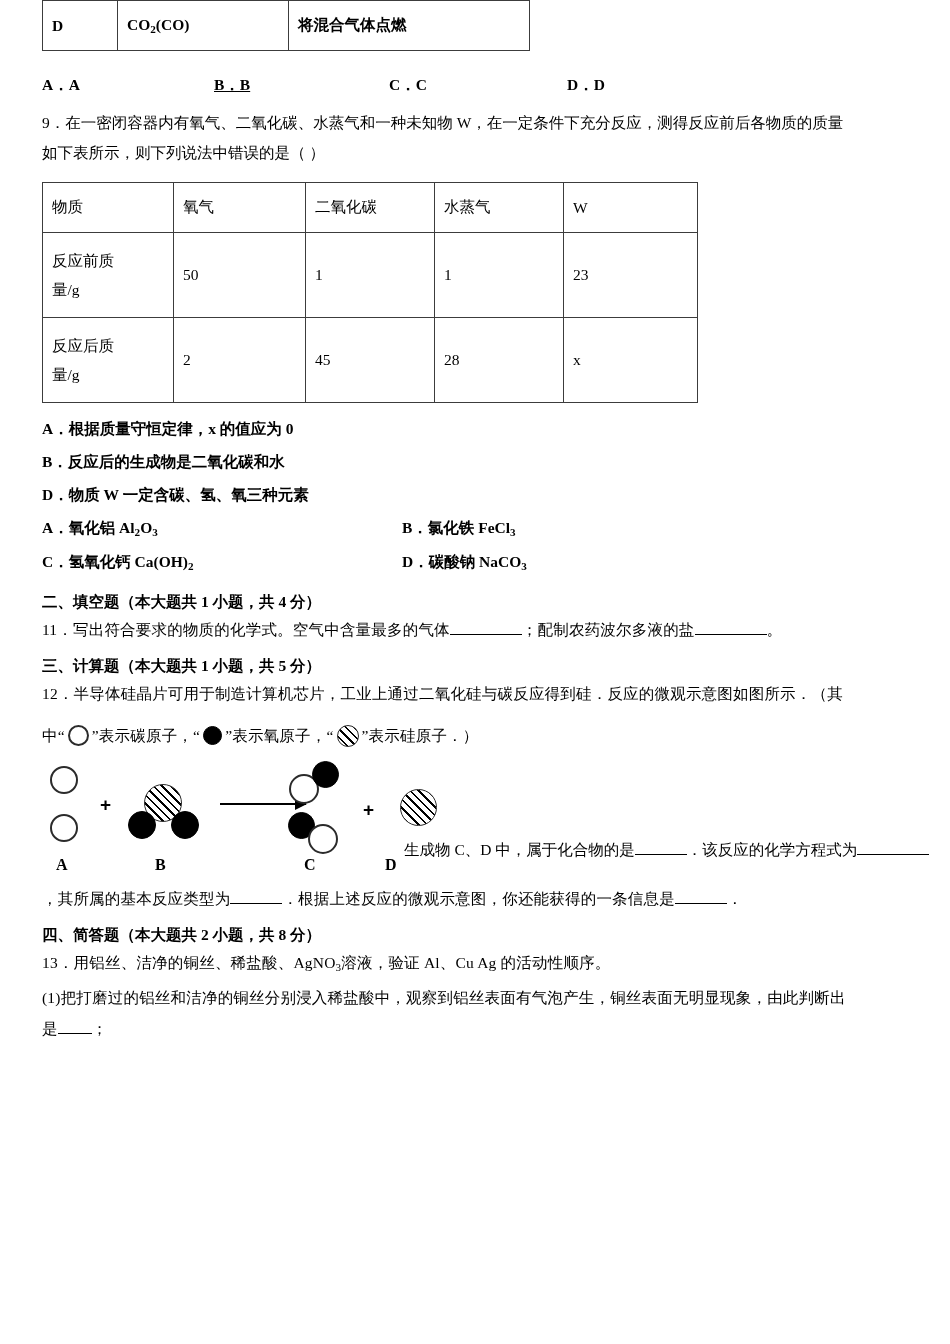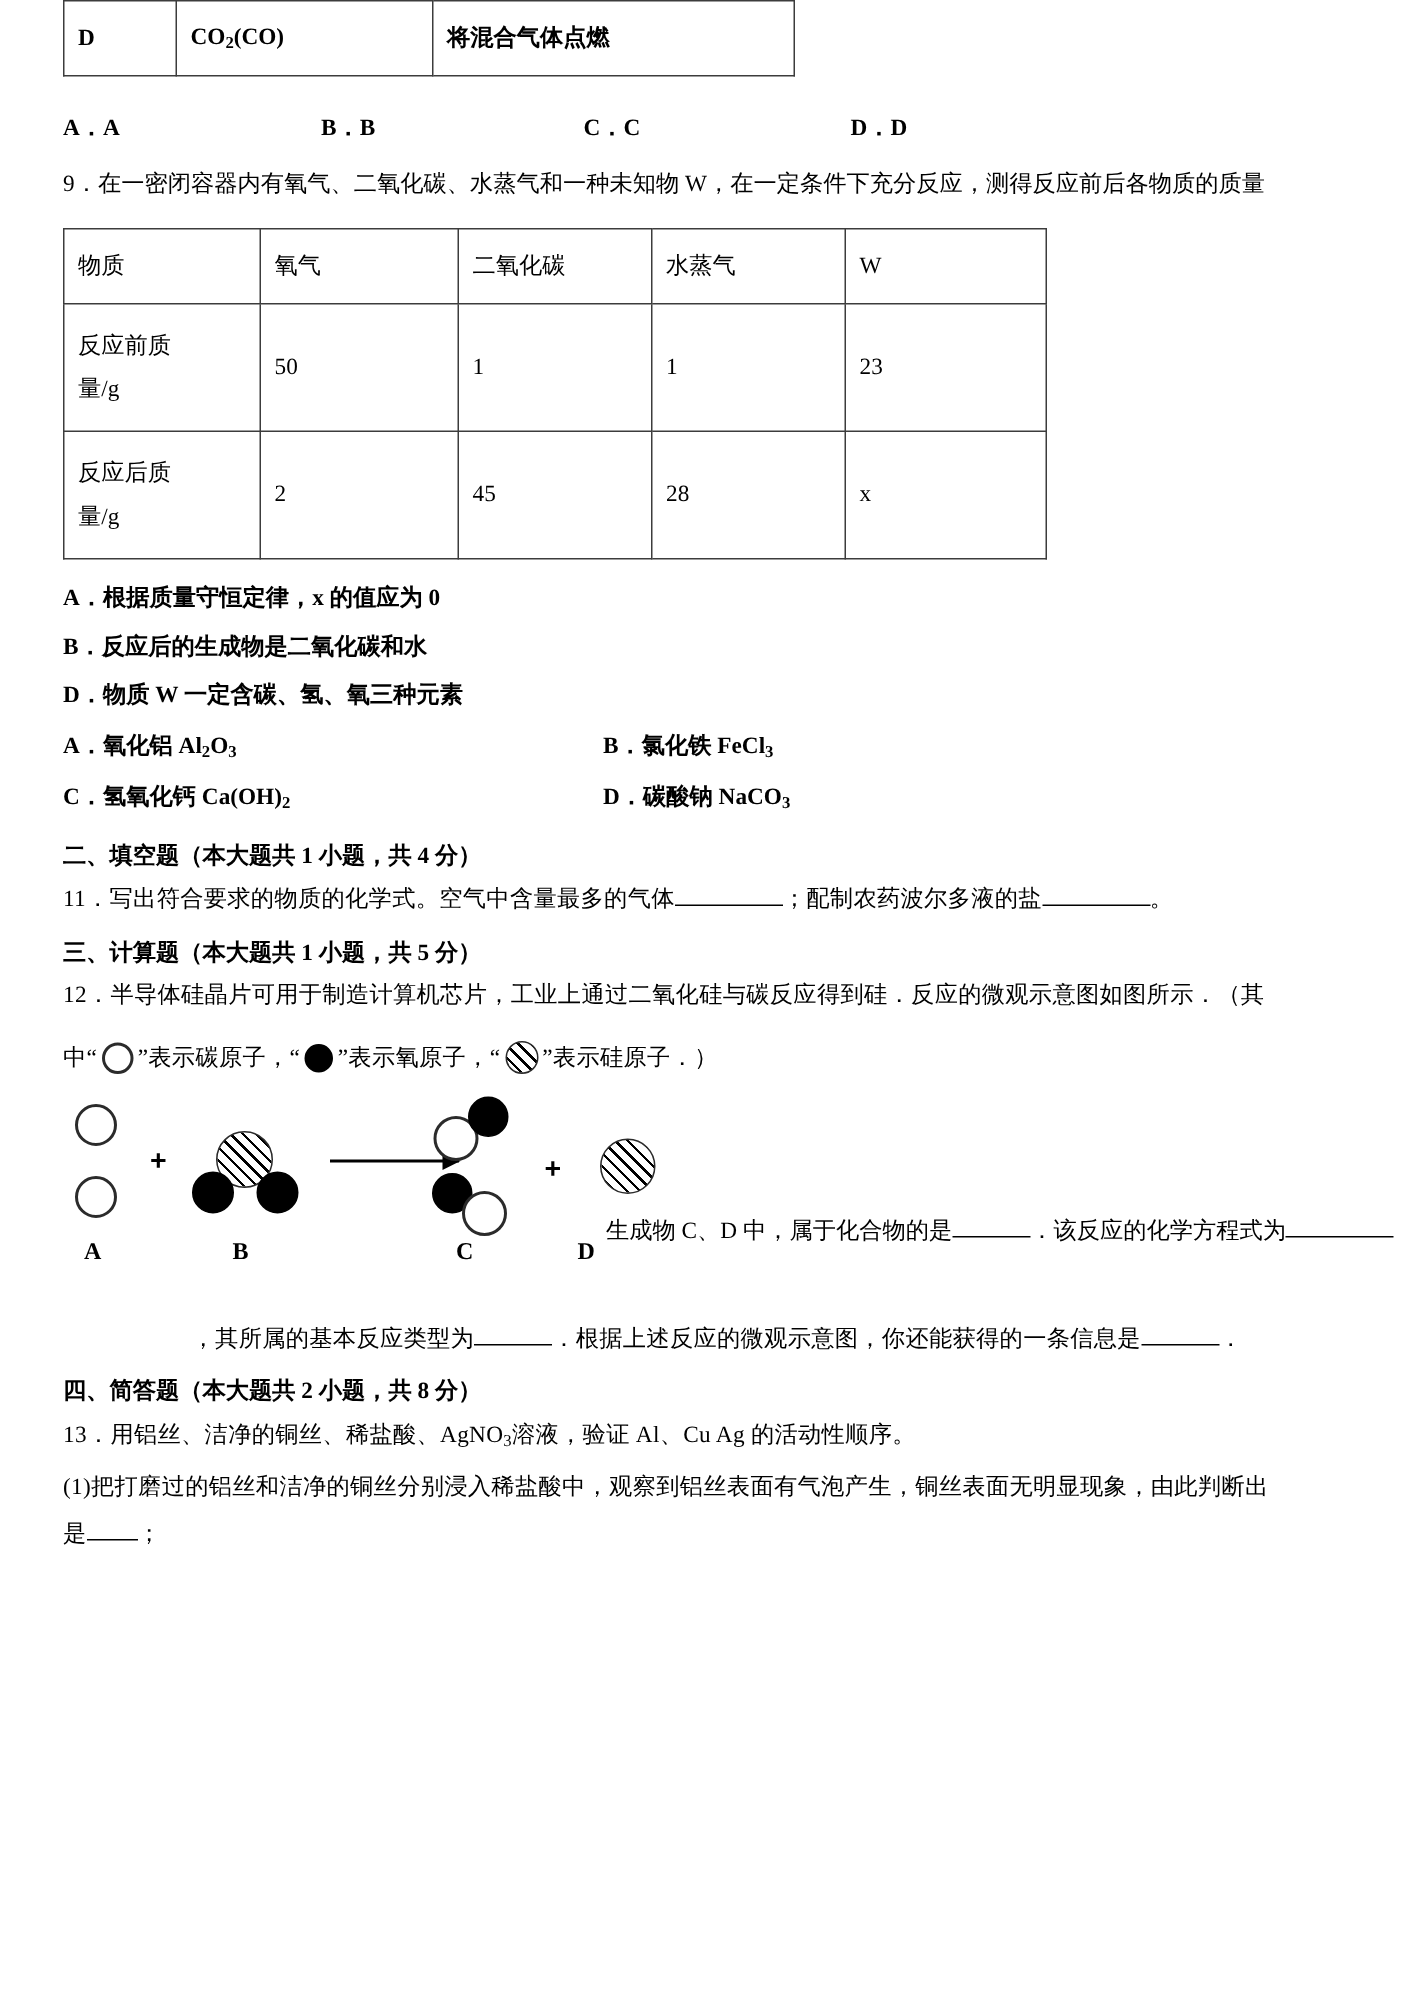--- a/index.html
+++ b/index.html
@@ -71,21 +71,21 @@
   .tbl-top tr { height: 50px; }
 
   .answer-row {
     display: flex;
     font-weight: bold;
     font-size: 15.5px;
     margin-top: 24px;
   }
   .answer-row > span { display: inline-block; }
   .answer-row > span:nth-child(1) { width: 172px; }
-  .answer-row > span:nth-child(2) { width: 175px; }
+  .answer-row > span:nth-child(2) { width: 175px; text-decoration: underline; }
   .answer-row > span:nth-child(3) { width: 178px; }
 
   
   .tbl-data {
     width: 586px;
     margin-top: 14px;
   }
   .tbl-data td {
     padding: 8px 10px;
     font-size: 15.5px;
@@ -189,20 +189,21 @@
       </table>
 
     <div class="answer-row">
       <span>A．A</span>
       <span>B．B</span>
       <span>C．C</span>
       <span>D．D</span>
     </div>
 
     <div class="q-text" style="margin-top:12px;">9．在一密闭容器内有氧气、二氧化碳、水蒸气和一种未知物 W，在一定条件下充分反应，测得反应前后各物质的质量</div>
+    <div class="q-text">如下表所示，则下列说法中错误的是（      ）</div>
 
     <table class="grid tbl-data">
       <tbody>
           <tr class="r-head">
         <td class="hcell">物质</td>
         <td class="col-a">氧气</td>
         <td class="col-b">二氧化碳</td>
         <td class="col-c">水蒸气</td>
         <td class="col-d">W</td>
       </tr>
@@ -282,21 +283,21 @@
       <span class="atom atom-si" style="left:358px; top:33px; width:37px; height:37px;"></span>
 
       <span class="side-text" style="left:362px; top:84px;"><span>生成物 C、D 中，属于化合物的是</span><span class="blank-m"></span><span>．该反应的化学方程式为</span><span class="blank-l"></span></span>
 
       <span class="d-label" style="left:14px; top:100px;">A</span>
       <span class="d-label" style="left:113px; top:100px;">B</span>
       <span class="d-label" style="left:262px; top:100px;">C</span>
       <span class="d-label" style="left:343px; top:100px;">D</span>
     </div>
 
-    <div class="line" style="line-height:1.9; margin-top:24px;text-align:center;"><span>，其所属的基本反应类型为</span><span class="blank-m"></span><span>．根据上述反应的微观示意图，你还能获得的一条信息是</span><span class="blank-m"></span><span>．</span></div>
+    <div class="line" style="line-height:1.9; margin-top:0;"><span>，其所属的基本反应类型为</span><span class="blank-m"></span><span>．根据上述反应的微观示意图，你还能获得的一条信息是</span><span class="blank-m"></span><span>．</span></div>
 
     <div class="sec-head" style="margin-top:6px;">四、简答题（本大题共 2 小题，共 8 分）</div>
     <div class="line" style="line-height:1.85;"><span>13．用铝丝、洁净的铜丝、稀盐酸、AgNO</span><sub>3</sub><span>溶液，验证 Al、Cu   Ag 的活动性顺序。</span></div>
 
     <div class="line" style="line-height:2.0; margin-top:4px;">(1)把打磨过的铝丝和洁净的铜丝分别浸入稀盐酸中，观察到铝丝表面有气泡产生，铜丝表面无明显现象，由此判断出</div>
     <div class="line" style="line-height:2.0;"><span>是</span><span class="blank-s"></span><span>；</span></div>
 
   </div>
 </div>
 

